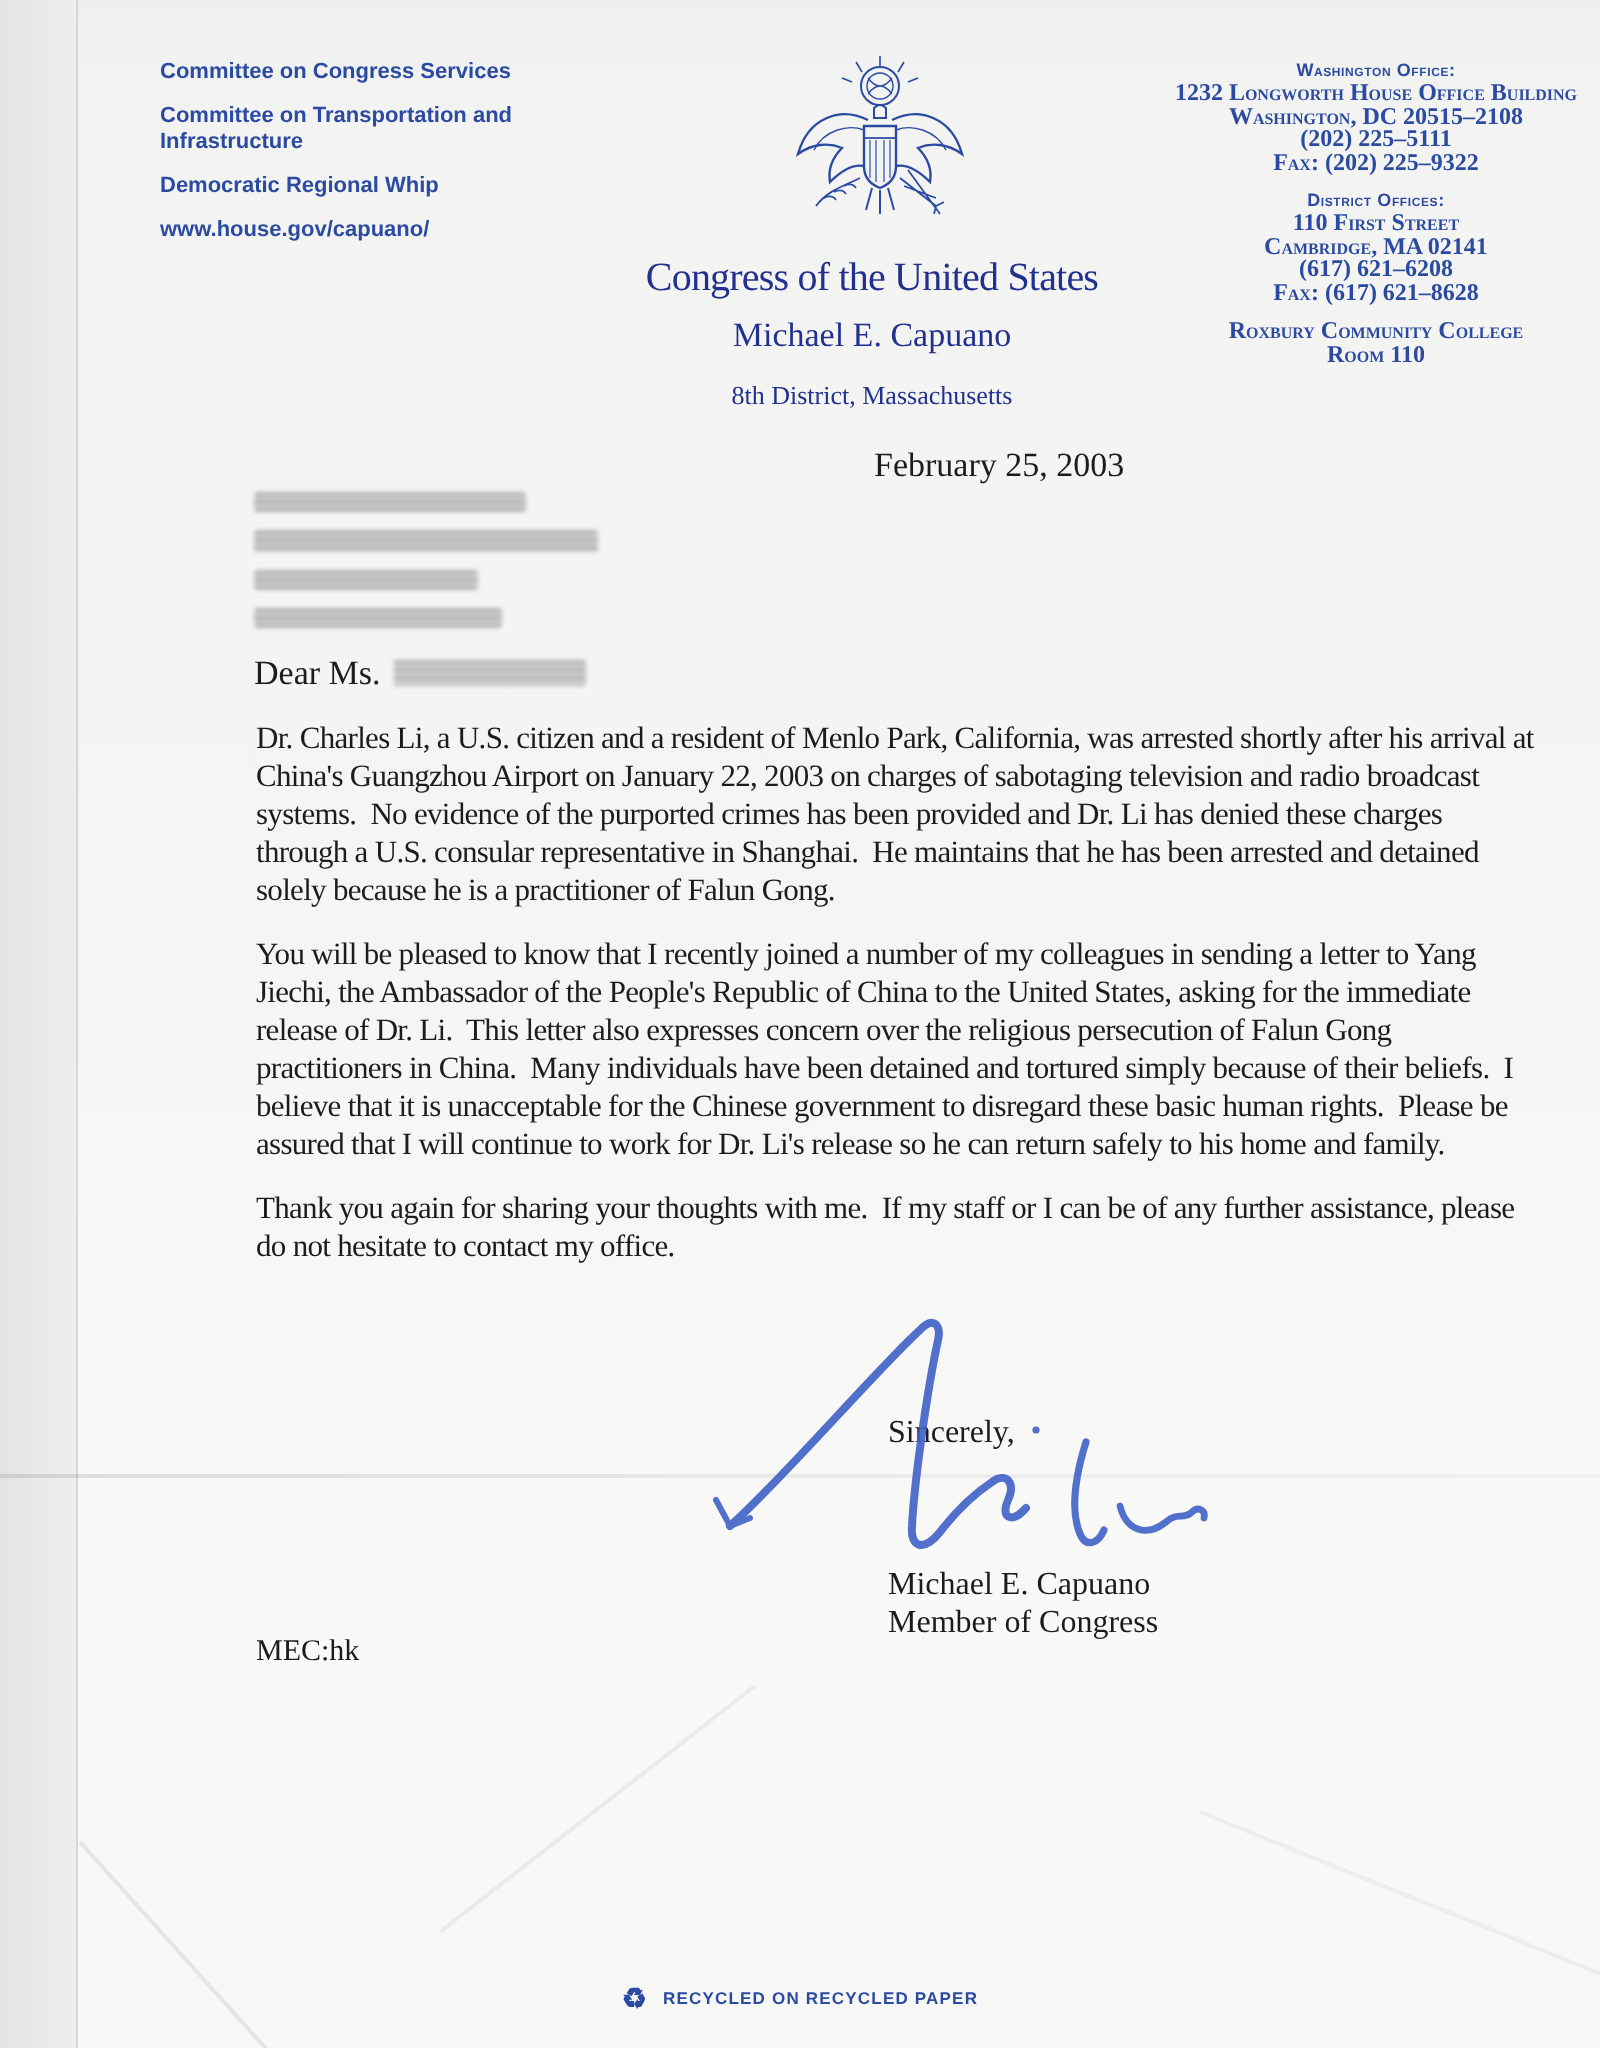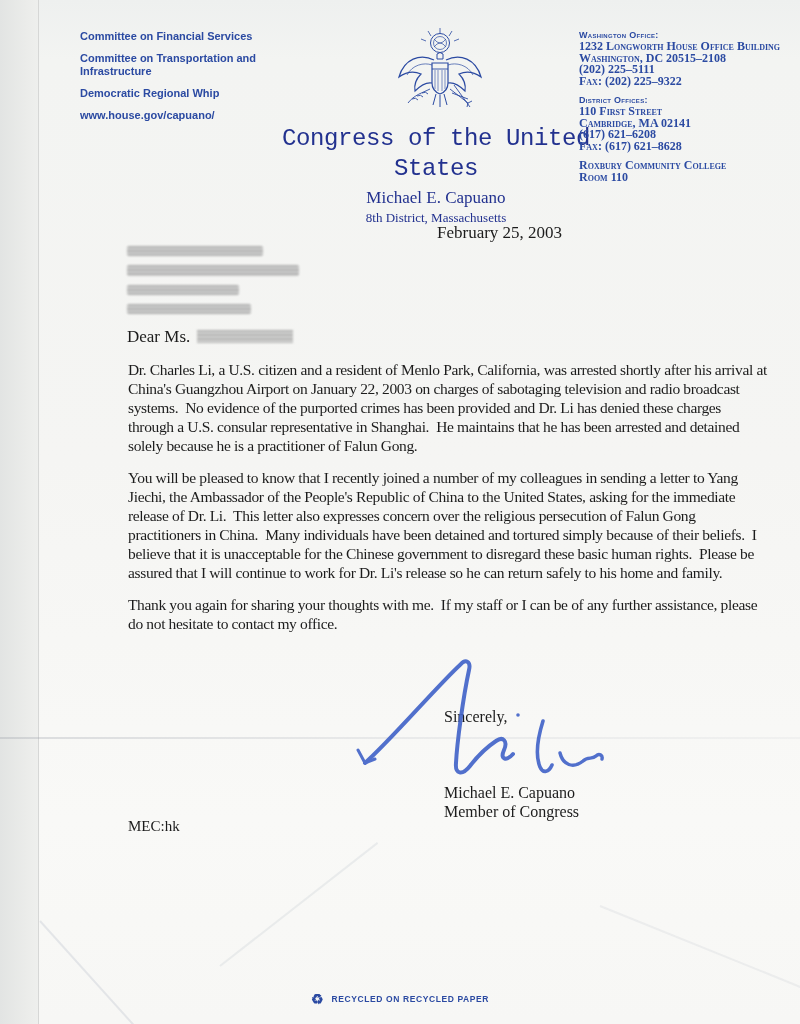--- a/index.html
+++ b/index.html
@@ -24,27 +24,27 @@
     font-family:"Liberation Sans",sans-serif;font-size:11px;font-weight:600;
     color:#2b4aa2;line-height:13px;}
   .committee{margin-bottom:9px;}
   .website{margin-top:1px;}
 
   
   .seal{position:absolute;left:394px;top:27px;width:92px;height:94px;}
 
   
   .masthead{position:absolute;left:236px;top:124px;width:400px;text-align:center;color:#22318f;}
-  .m-title{font-size:24px;letter-spacing:-0.4px;line-height:30px;font-family:Liberation Mono, monospace;}
+  .m-title{font-size:20px;letter-spacing:-0.4px;line-height:30px;}
   .m-sub{font-size:20px;line-height:24px;margin-top:2px;}
   .m-name{font-size:17px;line-height:20px;margin-top:4px;}
-  .m-district{font-size:13px;line-height:15px;margin-top:2px;}
+  .m-district{font-size:13px;line-height:15px;margin-top:12px;}
 
   
-  .offices{position:absolute;right:3px;top:30px;width:218px;text-align:left;
+  .offices{position:absolute;right:3px;top:30px;width:218px;text-align:center;
     font-family:"Liberation Sans",sans-serif;color:#2b4aa2;font-variant:small-caps;}
   .office-heading{font-size:9px;font-weight:700;letter-spacing:.3px;line-height:11px;}
   .office-line{font-size:12px;font-weight:600;line-height:11.5px;font-family:Liberation Serif, serif;}
   .office-gap{height:8px;}
 
   
   .date{position:absolute;left:437px;top:223px;font-size:17px;}
   .redactions{position:absolute;left:127px;top:246px;}
   .redact-bar{background:repeating-linear-gradient(180deg,#8a8a8a 0 2px,#b9b9b9 2px 4px);
     opacity:.62;filter:blur(1.1px);border-radius:2px;margin-bottom:9px;}
@@ -76,21 +76,21 @@
 
 <div class="page">
 
   <div class="scan-strip"></div>
   <div class="fold-line"></div>
   <div class="crease crease-1"></div>
   <div class="crease crease-2"></div>
   <div class="crease crease-3"></div>
 
   <div class="committees">
-    <div class="committee">Committee on Financial Services</div>
+    <div class="committee">Committee on Congress Services</div>
     <div class="committee">Committee on Transportation and Infrastructure</div>
     <div class="committee">Democratic Regional Whip</div>
     <div class="website">www.house.gov/capuano/</div>
   </div>
 
   <div class="seal">
     <svg viewBox="0 0 92 94" width="92" height="94" fill="none" stroke="#2b4aa2">
 
       <g stroke-width="0.8">
         <line x1="46" y1="1" x2="46" y2="6"></line>

